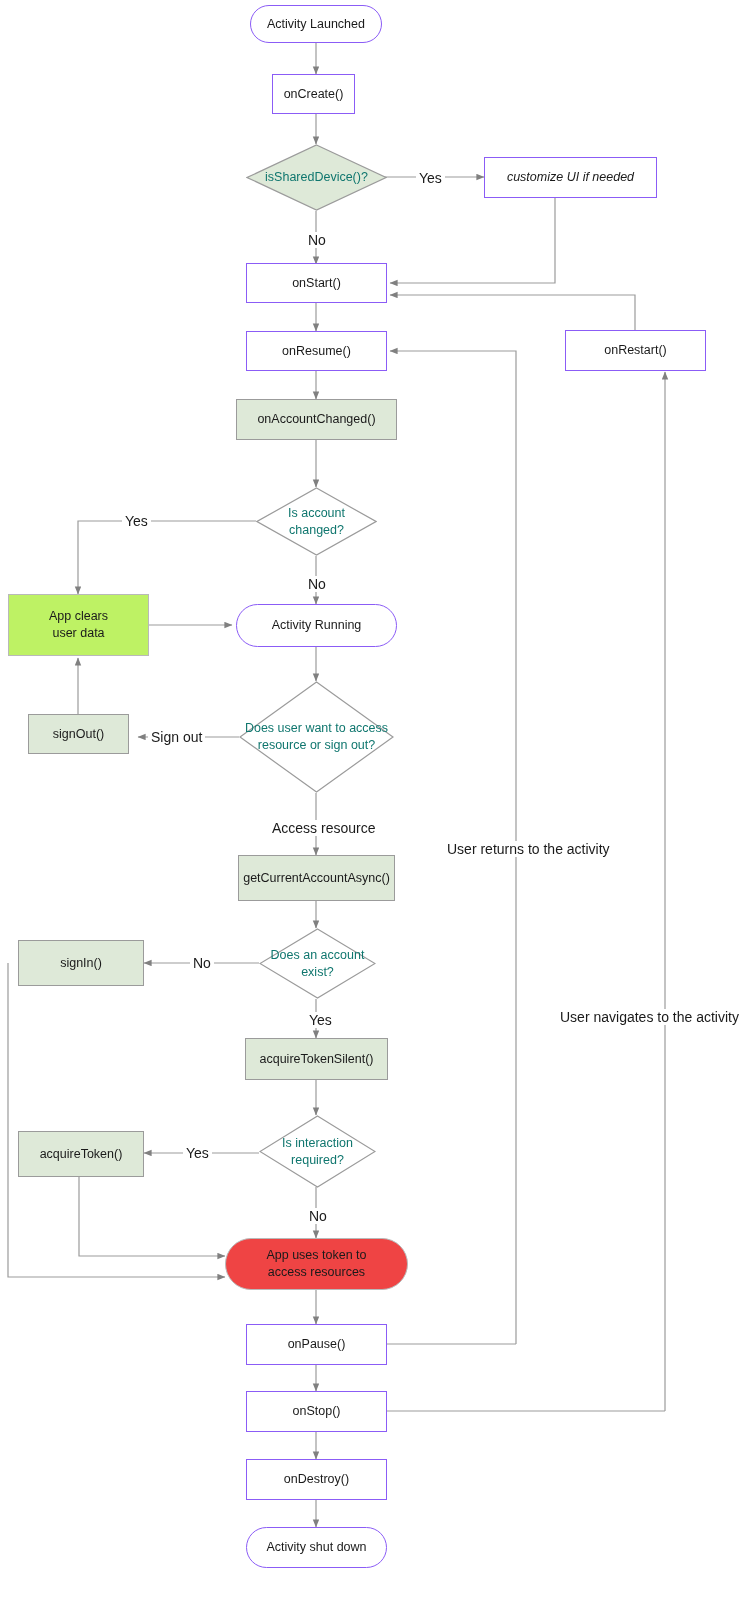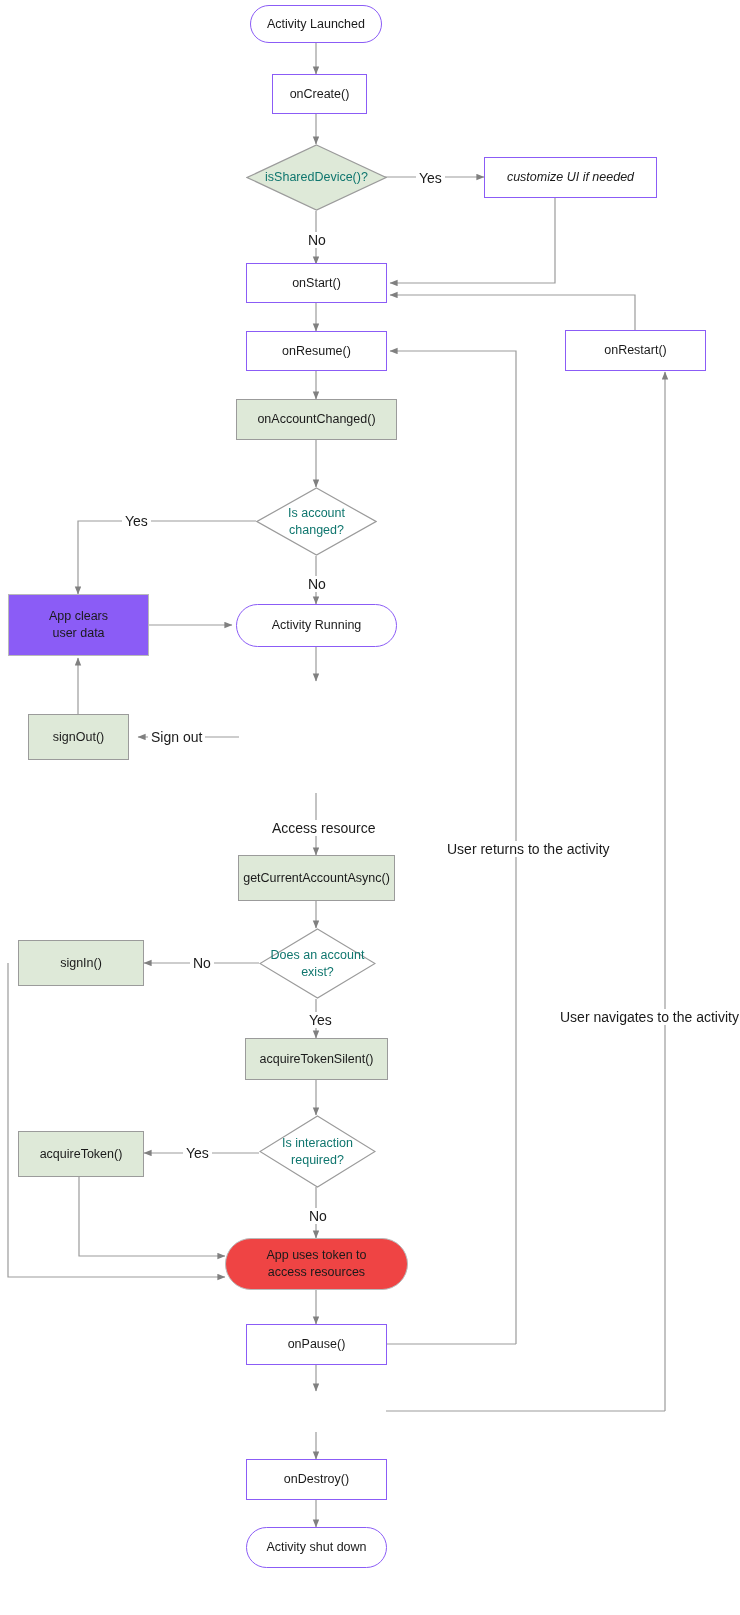--- a/index.html
+++ b/index.html
@@ -6,21 +6,21 @@
   body{font-family:"Liberation Sans","DejaVu Sans",sans-serif;}
   #canvas{position:relative;width:740px;height:1615px;background:#ffffff;overflow:hidden;}
   svg#wires{position:absolute;left:0;top:0;width:740px;height:1615px;}
 
   .node{position:absolute;box-sizing:border-box;display:flex;align-items:center;
         justify-content:center;text-align:center;color:#1a1a1a;font-size:12.5px;
         line-height:1.35;border:1px solid #8b5cf6;background:#ffffff;}
   .node.terminal{border-radius:22px;}
   .node.process{border-radius:0;}
   .node.green{background:#dee9d8;border-color:#9b9b9b;}
-  .node.amber{background:#8b5cf6;border-color:#b9b9b9;}
+  .node.amber{background:#bef264;border-color:#b9b9b9;}
   .node.amberRound{background:#ef4444;border-color:#b9b9b9;border-radius:26px;}
 
   .diamond{position:absolute;}
   .diamond .dlabel{position:absolute;left:0;top:0;width:100%;height:100%;
         display:flex;align-items:center;justify-content:center;text-align:center;
         font-size:12.5px;line-height:1.35;color:#0f766e;pointer-events:none;}
 
   .elabel{position:absolute;font-size:14px;color:#1a1a1a;background:#ffffff;
         padding:0 3px;white-space:nowrap;}
 </style>
@@ -102,21 +102,21 @@
       <path d="M386,1344 L516,1344"></path>
 
       <path d="M386,1411 L665,1411"></path>
     </g>
   </svg>
 
   <div class="node terminal" style="left:250px;top:5px;width:132px;height:38px;">
     <span>Activity Launched</span>
   </div>
 
-  <div class="node process" style="left:272px;top:74px;width:95px;height:40px;">
+  <div class="node process" style="left:272px;top:74px;width:83px;height:40px;">
     <span>onCreate()</span>
   </div>
 
   <div class="diamond" style="left:246px;top:144px;width:141px;height:67px;">
     <svg width="141" height="67" viewBox="0 0 141 67">
       <polygon points="70.5,1 140,33.5 70.5,66 1,33.5" fill="#dee9d8" stroke="#9b9b9b" stroke-width="1.2"></polygon>
     </svg>
     <div class="dlabel">
         <span>isSharedDevice()?</span>
       </div>
@@ -158,22 +158,33 @@
     <div>
       <div>App clears</div>
       <div>user data</div>
     </div>
   </div>
 
   <div class="node terminal" style="left:236px;top:604px;width:161px;height:43px;">
     <span>Activity Running</span>
   </div>
 
-
-  <div class="node process green" style="left:28px;top:714px;width:101px;height:46px;">
+  <div class="diamond" style="left:239px;top:681px;width:155px;height:112px;">
+    <svg width="155" height="112" viewBox="0 0 155 112">
+      <polygon points="77.5,1 154,56 77.5,111 1,56" fill="#ffffff" stroke="#9b9b9b" stroke-width="1.2"></polygon>
+    </svg>
+    <div class="dlabel">
+      <div>
+        <div>Does user want to access</div>
+        <div>resource or sign out?</div>
+      </div>
+    </div>
+  </div>
+
+  <div class="node process green" style="left:28px;top:714px;width:101px;height:40px;">
     <span>signOut()</span>
   </div>
 
   <div class="node process green" style="left:238px;top:855px;width:157px;height:46px;">
     <span>getCurrentAccountAsync()</span>
   </div>
 
   <div class="diamond" style="left:259px;top:928px;width:117px;height:71px;">
     <svg width="117" height="71" viewBox="0 0 117 71">
       <polygon points="58.5,1 116,35.5 58.5,70 1,35.5" fill="#ffffff" stroke="#9b9b9b" stroke-width="1.2"></polygon>
@@ -214,20 +225,23 @@
     <div>
       <div>App uses token to</div>
       <div>access resources</div>
     </div>
   </div>
 
   <div class="node process" style="left:246px;top:1324px;width:141px;height:41px;">
     <span>onPause()</span>
   </div>
 
+  <div class="node process" style="left:246px;top:1391px;width:141px;height:41px;">
+    <span>onStop()</span>
+  </div>
 
   <div class="node process" style="left:246px;top:1459px;width:141px;height:41px;">
     <span>onDestroy()</span>
   </div>
 
   <div class="node terminal" style="left:246px;top:1527px;width:141px;height:41px;">
     <span>Activity shut down</span>
   </div>
 
   <div class="elabel" style="left:416px;top:170px;">Yes</div>

